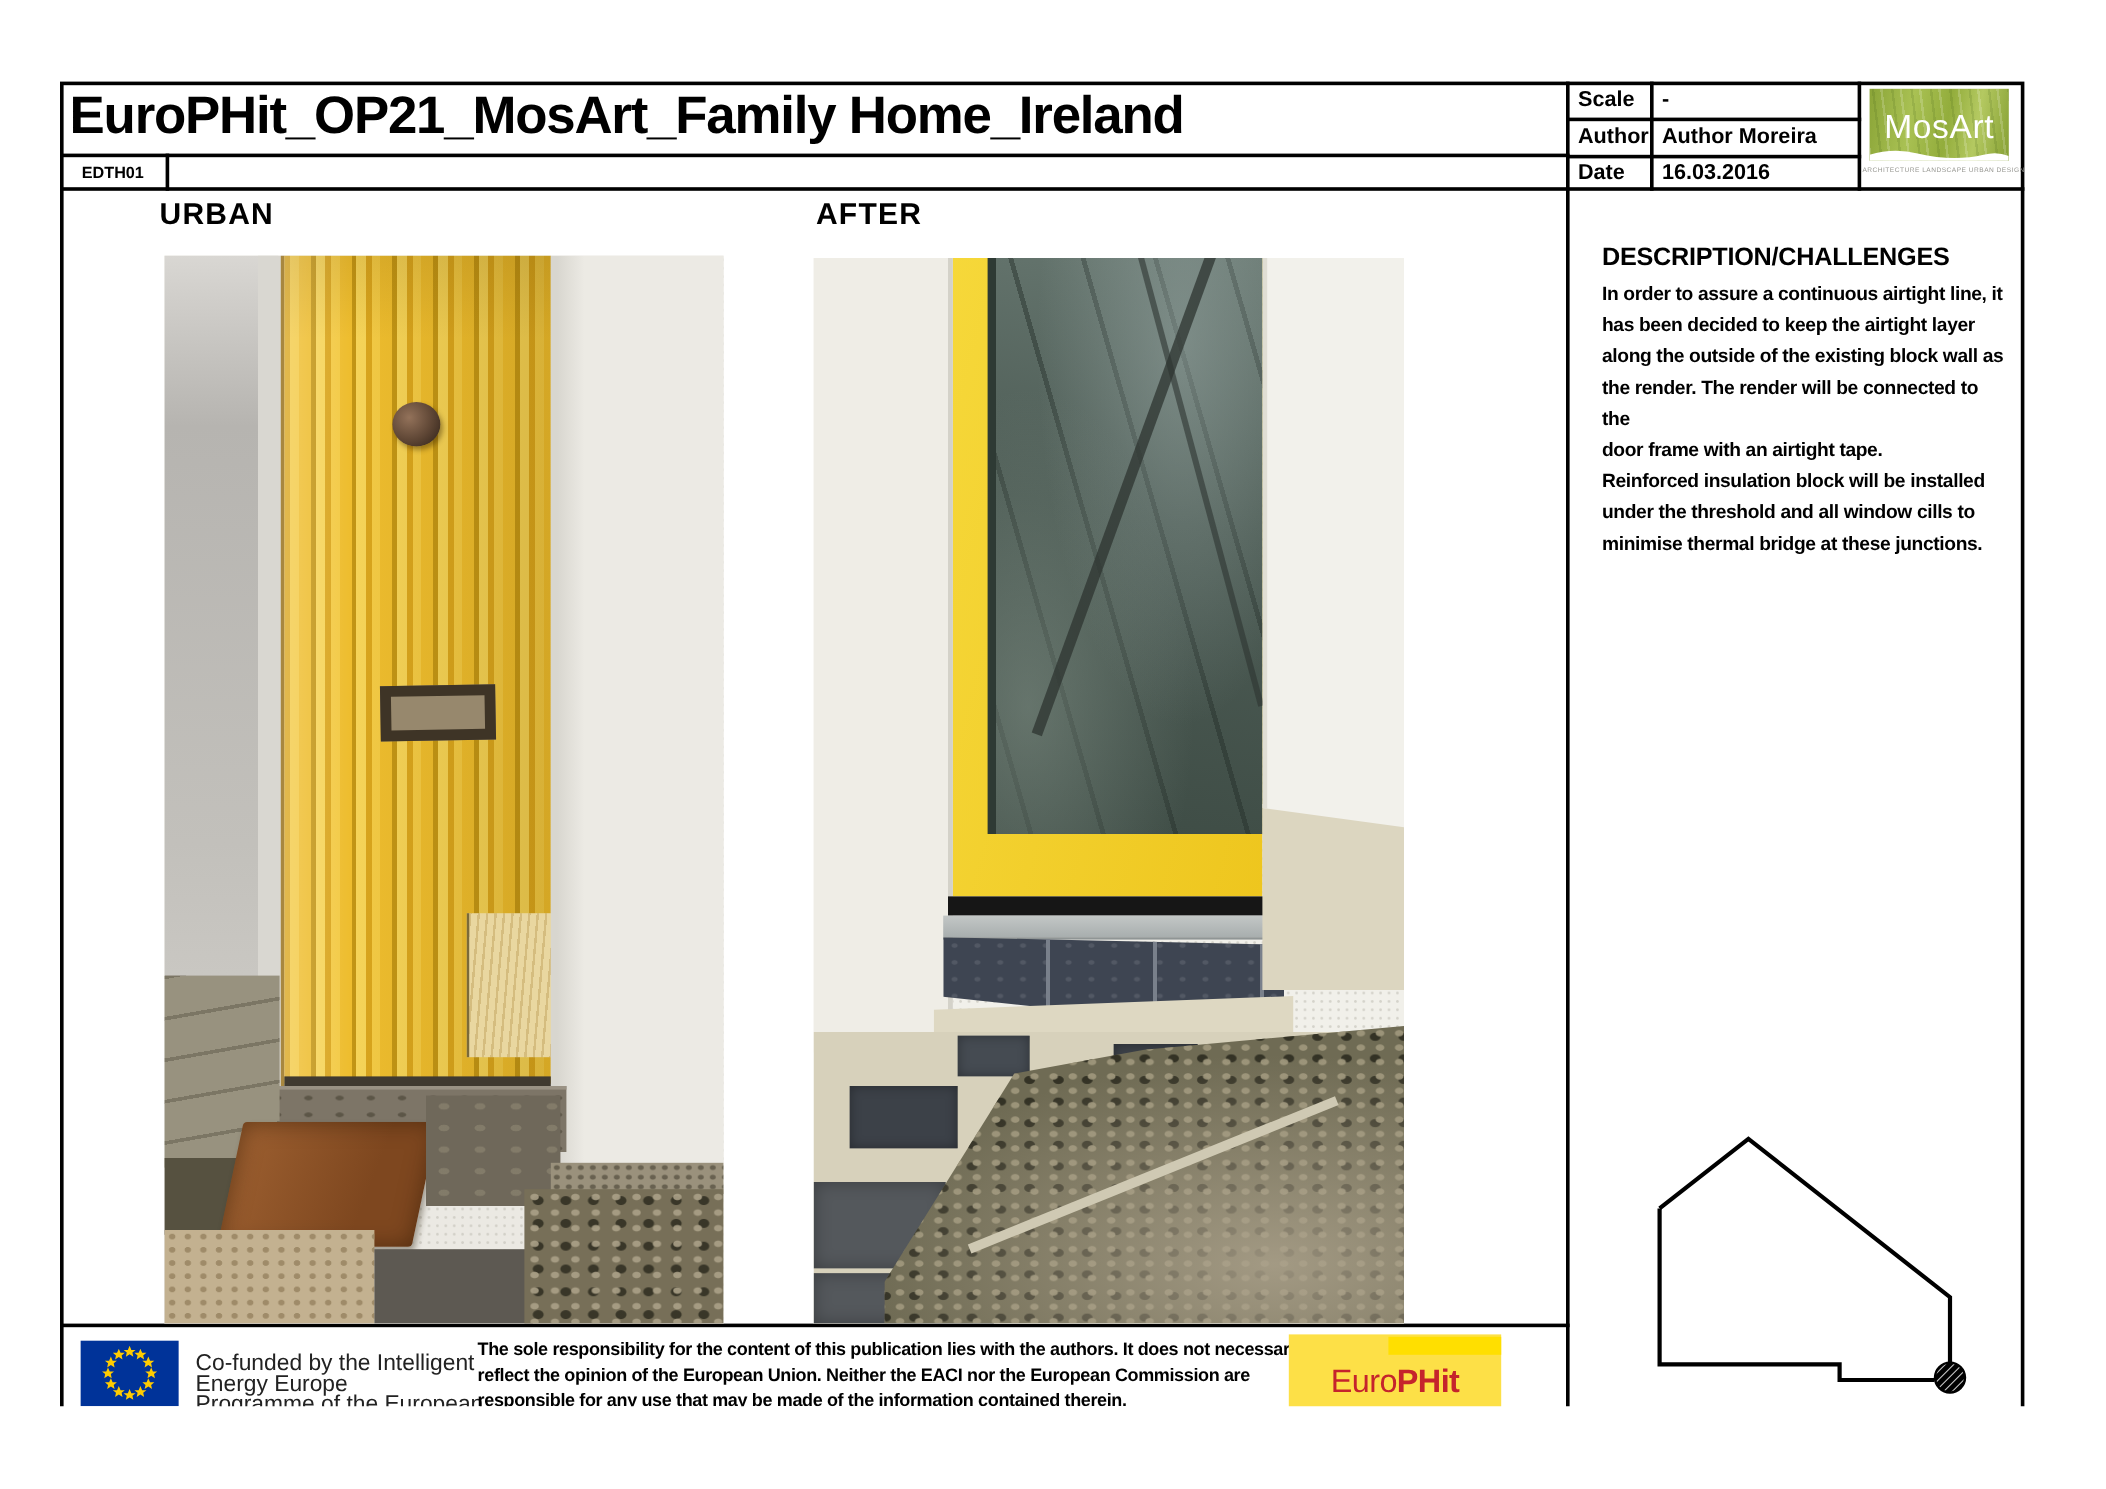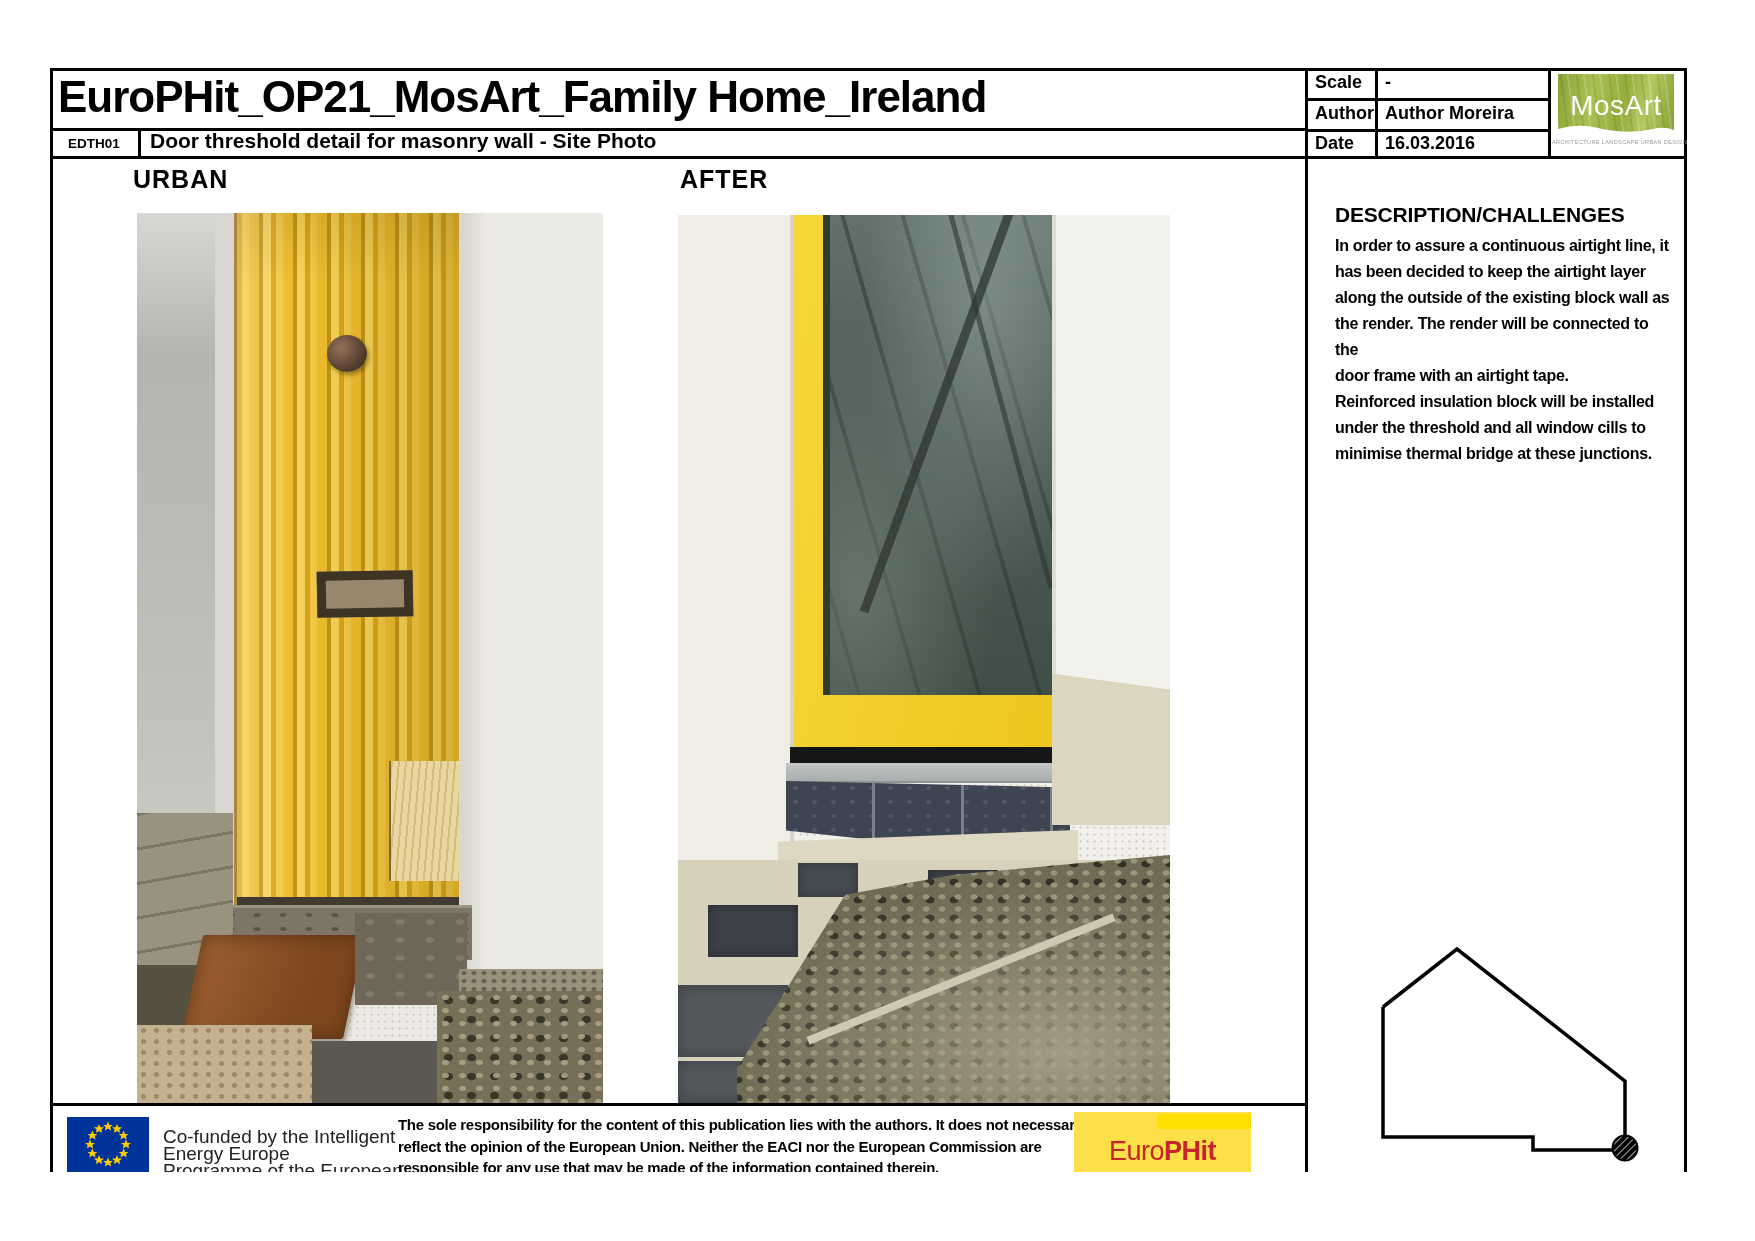--- a/index.html
+++ b/index.html
@@ -119,21 +119,20 @@
   <div class="line" style="left:1305px;top:68px;width:3px;height:1127px;"></div>
   <div class="line" style="left:138px;top:128px;width:3px;height:31px;"></div>
   <div class="line" style="left:1375px;top:68px;width:3px;height:91px;"></div>
   <div class="line" style="left:1548px;top:68px;width:3px;height:91px;"></div>
   <div class="line" style="left:1305px;top:98px;width:246px;height:3px;"></div>
   <div class="line" style="left:1305px;top:129px;width:246px;height:3px;"></div>
   <div class="line" style="left:50px;top:1103px;width:1258px;height:3px;"></div>
 
   <div class="title-text">EuroPHit_OP21_MosArt_Family Home_Ireland</div>
   <div class="code-cell">EDTH01</div>
-  <div class="subtitle">Door threshold detail for masonry wall - Site Photo</div>
 
   <div class="meta-label" style="left:1315px;top:72px;">Scale</div>
   <div class="meta-value" style="left:1385px;top:72px;">-</div>
   <div class="meta-label" style="left:1315px;top:103px;">Author</div>
   <div class="meta-value" style="left:1385px;top:103px;">Author Moreira</div>
   <div class="meta-label" style="left:1315px;top:133px;">Date</div>
   <div class="meta-value" style="left:1385px;top:133px;">16.03.2016</div>
 
   <div class="mosart-box">
     <div class="grass"></div>

